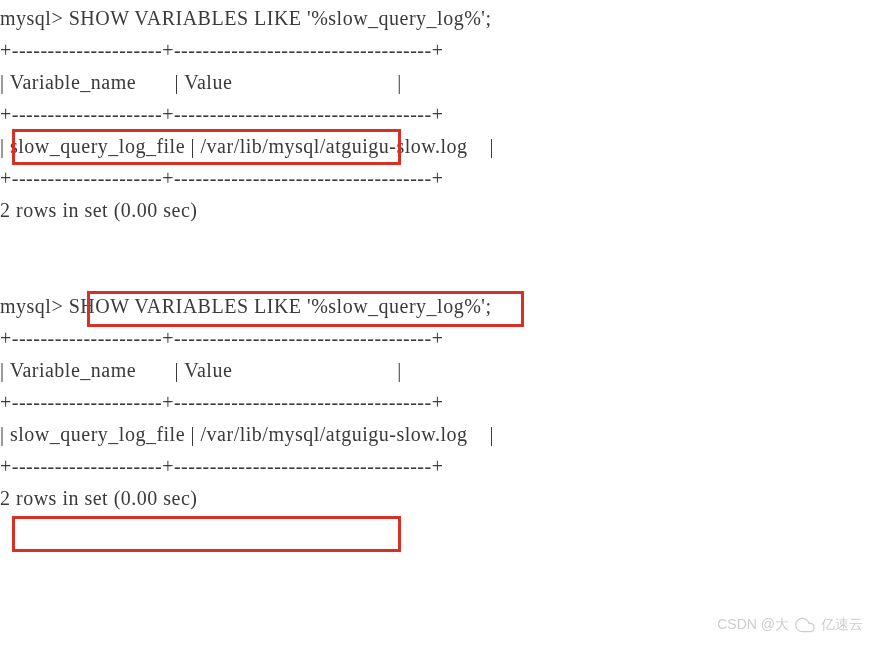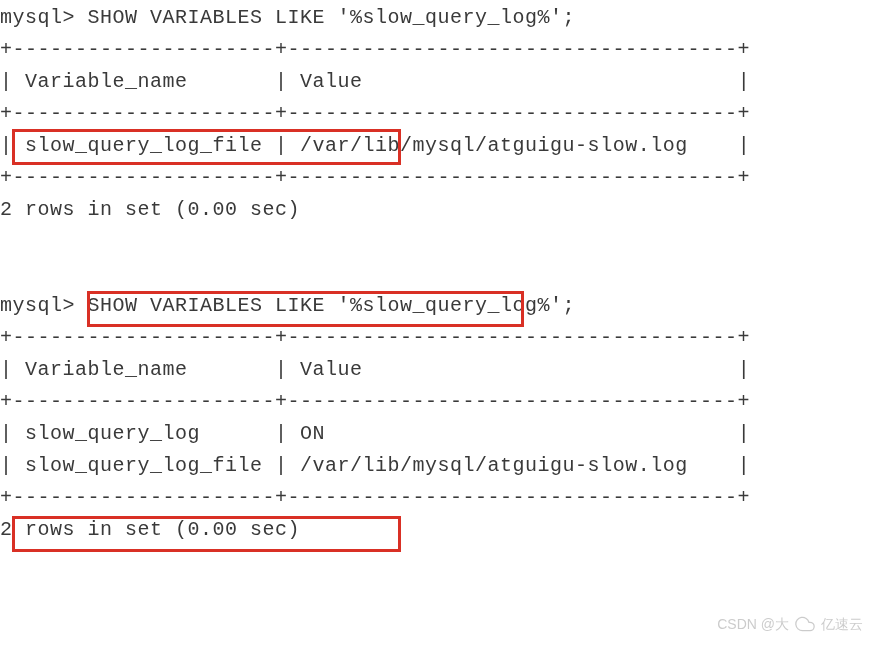--- a/index.html
+++ b/index.html
@@ -14,33 +14,34 @@
       font-family: 'Courier New', monospace;
       font-size: 20px;
       color: #3a3a3a;
       padding: 2px 0;
       position: relative;
       line-height: 1.6;
     }
     .line {
       white-space: pre;
       letter-spacing: 0.5px;
+      font-family: Liberation Serif, serif;
     }
     .highlight-box {
       position: absolute;
       border: 3px solid #d93025;
       background: transparent;
       pointer-events: none;
     }
     .watermark {
       position: absolute;
       bottom: 18px;
       right: 8px;
       display: flex;
-      align-items: center;
+      align-items: flex-end;
       gap: 6px;
       color: #aaa;
       font-family: Arial, sans-serif;
       font-size: 14px;
       opacity: 0.6;
     }
     .watermark-icon {
       width: 20px;
       height: 20px;
     }
@@ -55,21 +56,20 @@
   <div class="line">+---------------------+------------------------------------+</div>
   <div class="line">| <span>slow_query_log_file</span> | <span>/var/lib/mysql/atguigu-slow.log</span>    |</div>
   <div class="line">+---------------------+------------------------------------+</div>
   <div class="line">2 rows in set (0.00 sec)</div>
   <div class="line"> </div>
   <div class="line"> </div>
   <div class="line"><span>mysql&gt;</span> <span>SHOW VARIABLES LIKE '%slow_query_log%';</span></div>
   <div class="line">+---------------------+------------------------------------+</div>
   <div class="line">| <span>Variable_name</span>       | <span>Value</span>                              |</div>
   <div class="line">+---------------------+------------------------------------+</div>
-  <div class="line">| <span>slow_query_log</span>      | <span>ON</span>                                 |</div>
   <div class="line">| <span>slow_query_log_file</span> | <span>/var/lib/mysql/atguigu-slow.log</span>    |</div>
   <div class="line">+---------------------+------------------------------------+</div>
   <div class="line">2 rows in set (0.00 sec)</div>
 </div>
 
 <div class="highlight-box" style="top: 129px; left: 12px; width: 389px; height: 36px;"></div>
 <div class="highlight-box" style="top: 291px; left: 87px; width: 437px; height: 36px;"></div>
 <div class="highlight-box" style="top: 516px; left: 12px; width: 389px; height: 36px;"></div>
 
 <div class="watermark">

